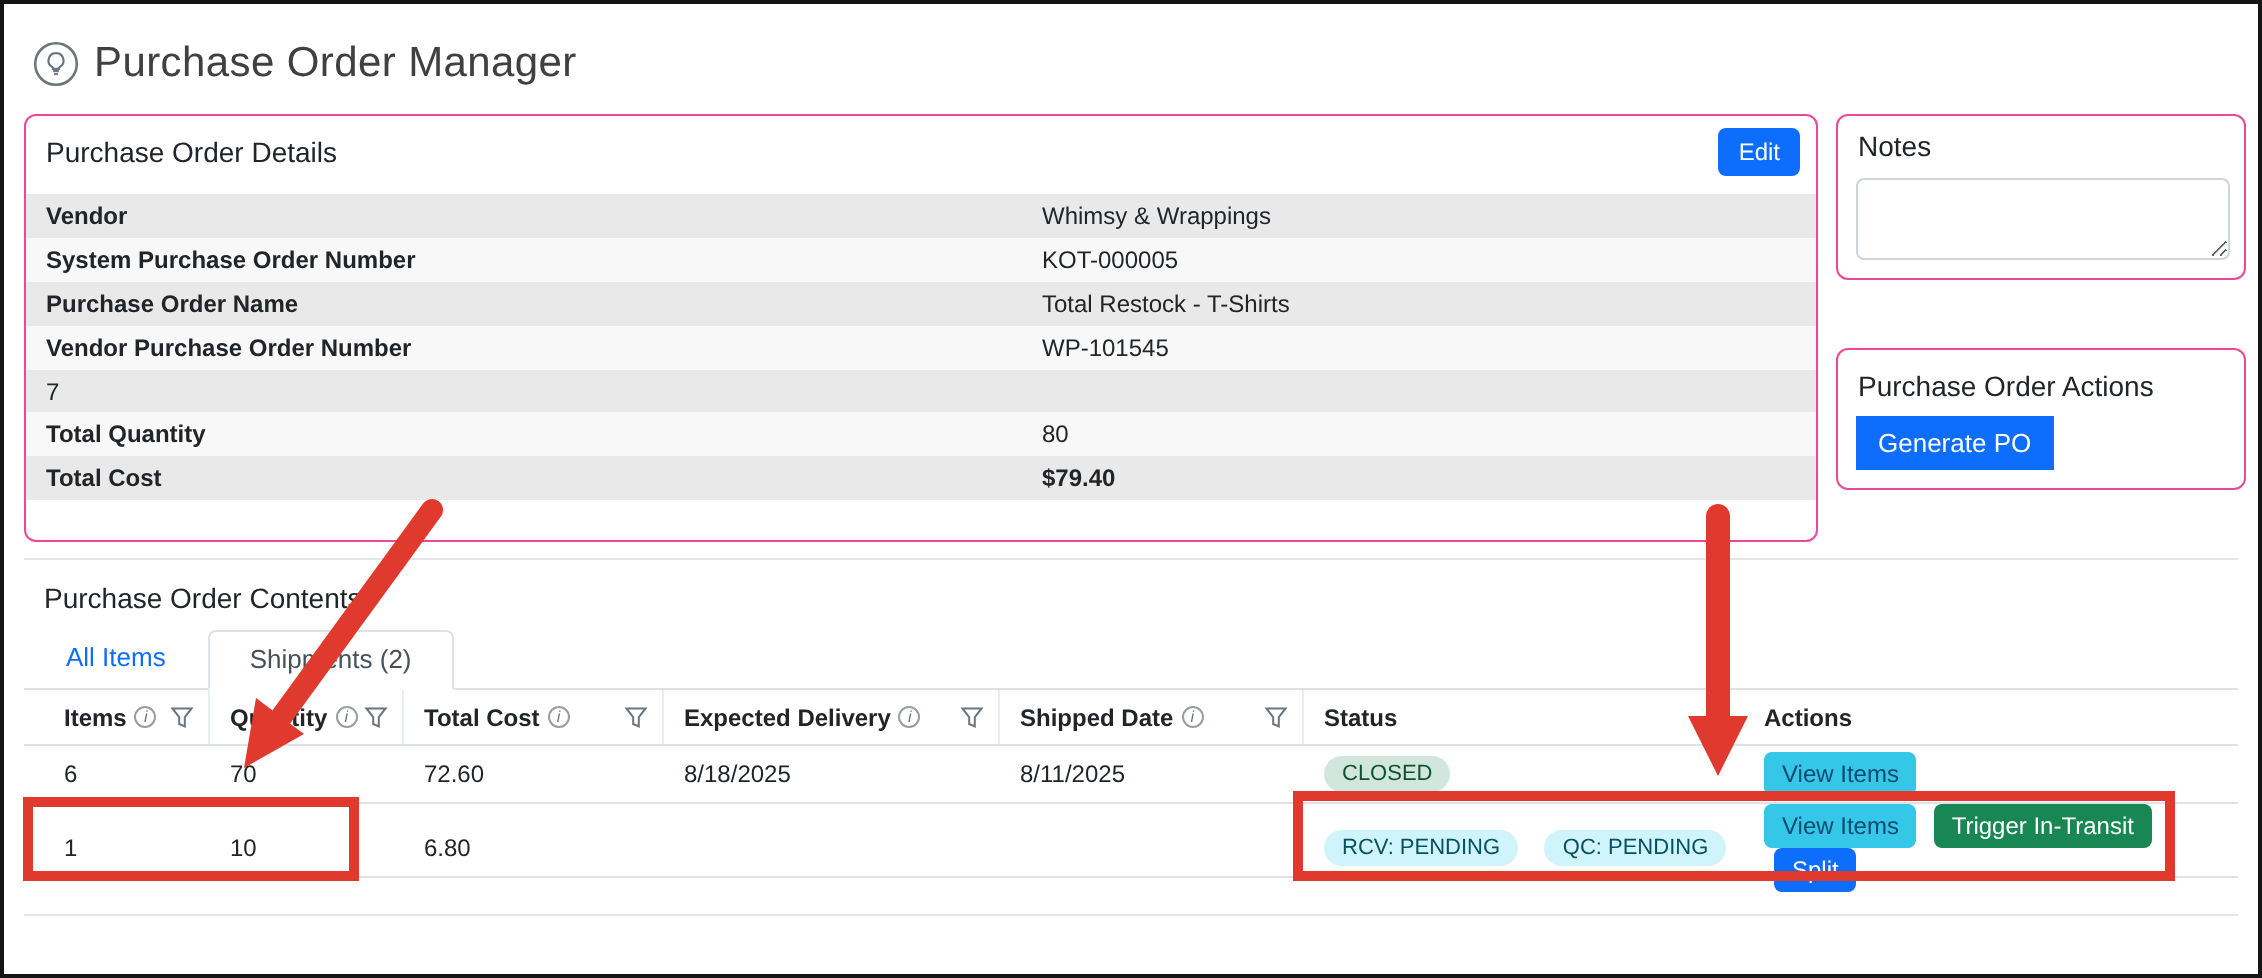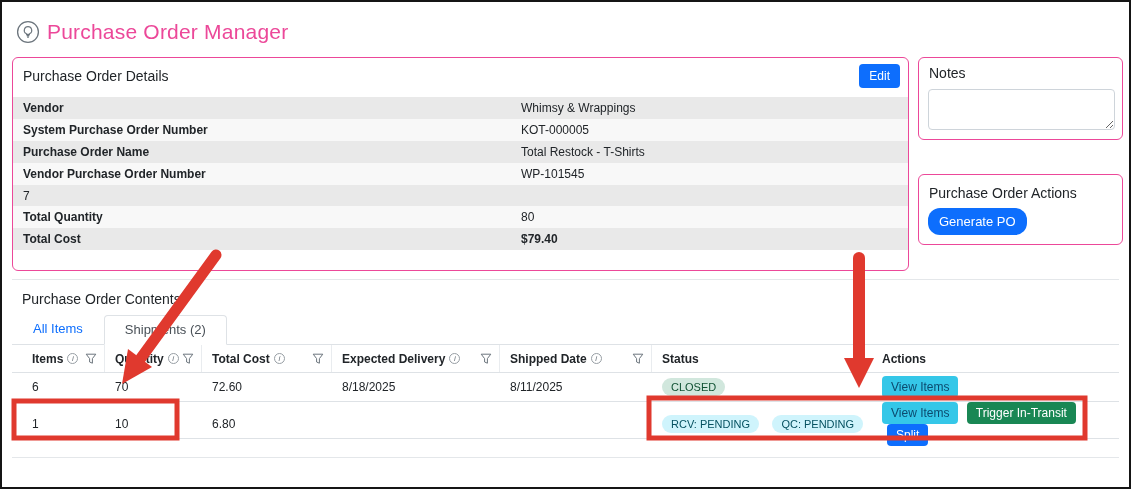--- a/index.html
+++ b/index.html
@@ -2,21 +2,21 @@
 <html style="--primary: #0d6efd; --info: #35c7e8; --success: #198754; --closedBg: #d1e7dd; --closedTx: #0f5132; --pendBg: #cff4fc; --pendTx: #055160;"><head>
 <meta charset="utf-8">
 <style>
   * { margin:0; padding:0; box-sizing:border-box; }
   html,body { background:#fff; }
   body { font-family:"Liberation Sans", sans-serif; color:#212529; }
   .screen { position:relative; width:1131px; height:489px; background:#fff; border:2px solid #151515; overflow:hidden; }
 
   
   .page-title-wrap { position:absolute; left:14px; top:18px; display:flex; align-items:center; gap:7px; }
-  .page-title { font-size:21px; color:#ec4899; letter-spacing:0.2px; }
+  .page-title { font-size:21px; color:#404040; letter-spacing:0.2px; }
 
   
   .card { position:absolute; background:#fff; border:1px solid #ec4899; border-radius:6px; }
   .details-card { left:10px; top:55px; width:897px; height:214px; }
   .card-title { font-size:14px; color:#212529; }
   .details-title { position:absolute; left:10px; top:10px; }
   .edit-btn { position:absolute; right:8px; top:6px; background:var(--primary,#0d6efd); color:#fff; border:none; border-radius:4px; font-size:12px; padding:5px 10px; font-family:inherit; cursor:pointer; }
 
   .detail-rows { position:absolute; left:0; right:0; top:39px; }
   .detail-row { display:grid; grid-template-columns:498px 1fr; align-items:center; height:21.9px; padding:0 10px; font-size:12px; }
@@ -24,21 +24,21 @@
   .detail-row:nth-child(even){ background:#f8f8f8; }
   .detail-label { font-weight:bold; }
   .detail-row:last-child .detail-value { font-weight:bold; }
 
   
   .notes-card { left:916px; top:55px; width:205px; height:83px; }
   .notes-title { position:absolute; left:10px; top:7px; }
   .notes-area { position:absolute; left:9px; top:31px; width:187px; height:41px; border:1px solid #ced4da; border-radius:4px; resize:both; font-family:inherit; font-size:12px; padding:4px; }
   .actions-card { left:916px; top:172px; width:205px; height:71px; }
   .actions-title { position:absolute; left:10px; top:10px; }
-  .generate-btn { position:absolute; left:9px; top:33px; background:var(--primary,#0d6efd); color:#fff; border:none; border-radius:12px; font-size:13px; padding:6px 11px; font-family:inherit; cursor:pointer; }
+  .generate-btn { position:absolute; left:9px; top:33px; background:var(--primary,#0d6efd); color:#fff; border:none; border-radius:0; font-size:13px; padding:6px 11px; font-family:inherit; cursor:pointer; }
 
   .hr { position:absolute; left:10px; right:10px; height:0; border-top:1px solid #e4e7ea; }
   .hr-top { top:277px; }
   .hr-bottom { top:455px; }
 
   .contents-title { position:absolute; left:20px; top:289px; }
 
   
   .tabs { position:absolute; left:10px; top:315px; display:flex; align-items:flex-end; height:27px; z-index:2; }
   .tab { font-size:13px; padding:6px 20px 7px 20px; border:1px solid transparent; border-radius:4px 4px 0 0; cursor:pointer; }

